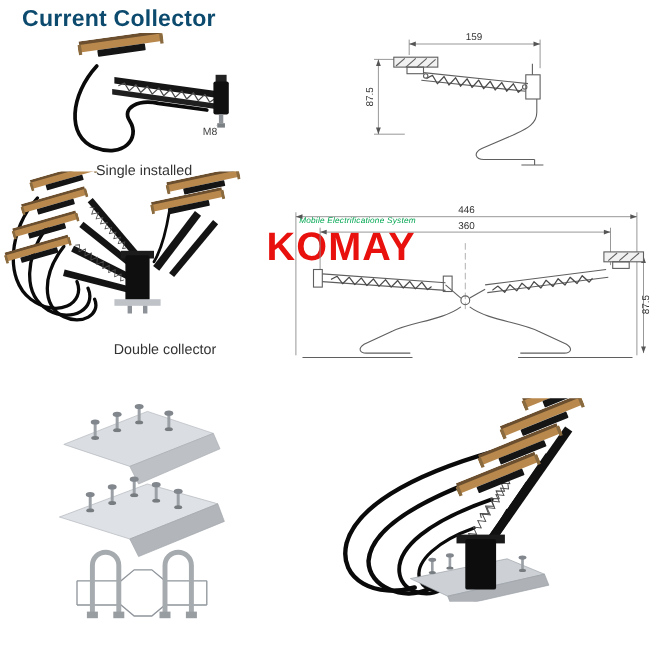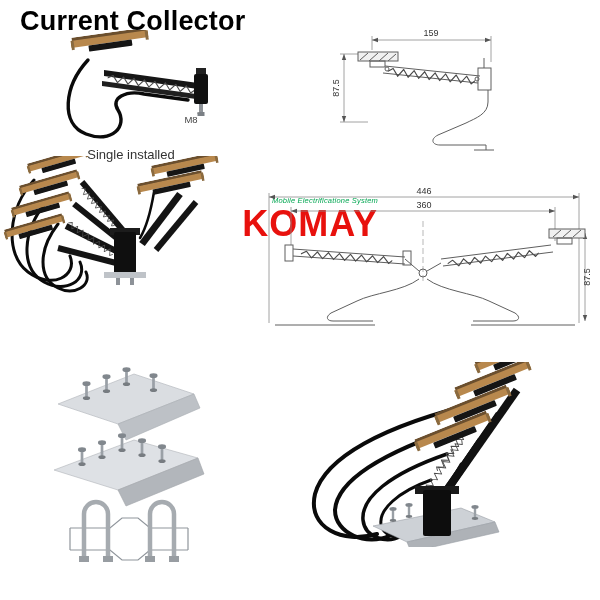--- a/index.html
+++ b/index.html
@@ -1,20 +1,20 @@
 <!DOCTYPE html>
 <html><head>
 <meta charset="utf-8">
 <style>
   *{margin:0;padding:0;box-sizing:border-box}
   html,body{background:#ffffff}
   body{font-family:"Liberation Sans",sans-serif}
   .page{position:relative;width:600px;height:600px;background:#fff;overflow:hidden}
   .abs{position:absolute}
-  .heading{font-size:27px;font-weight:bold;color:#000000;letter-spacing:.2px}
+  .heading{font-size:21px;font-weight:bold;color:#0c4a6e;letter-spacing:.2px}
   .caption{font-size:13px;color:#333;text-align:center}
   .caption.small{font-size:12.5px}
   .logo{text-align:right;line-height:1}
   .logo-tagline{display:block;font-size:7.5px;font-style:italic;color:#00a651;letter-spacing:.2px;margin-bottom:1px}
   .logo-brand{display:block;font-size:36px;font-weight:bold;color:#e8110d;letter-spacing:1px}
   svg text{font-family:"Liberation Sans",sans-serif}
 </style>
 </head>
 <body>
 
@@ -135,20 +135,21 @@
       <use href="#shoe" width="68" height="15" transform="translate(136,28) rotate(-12)"></use>
     </g>
     <g>
       <rect x="110" y="72" width="30" height="7" fill="#1c1c1c"></rect>
       <rect x="114" y="76" width="22" height="42" rx="2" fill="#0f0f0f"></rect>
       <rect x="104" y="116" width="42" height="6" fill="#bfc3c8"></rect>
       <rect x="116" y="122" width="4" height="7" fill="#8d9298"></rect>
       <rect x="130" y="122" width="4" height="7" fill="#8d9298"></rect>
     </g>
   </svg>
+  <div class="abs caption" style="left:85px;top:310px;width:130px">Double collector</div>
 
   <svg class="abs" style="left:255px;top:185px" width="340" height="160" viewBox="0 0 340 160">
     <g stroke="#8a8a8a" stroke-width="0.8" fill="none">
       <line x1="14" y1="138" x2="14" y2="8"></line>
       <line x1="324" y1="138" x2="324" y2="8"></line>
       <line x1="14" y1="12" x2="324" y2="12"></line>
     </g>
     <polygon points="14,12 20,9.8 20,14.2" fill="#555"></polygon>
     <polygon points="324,12 318,9.8 318,14.2" fill="#555"></polygon>
     <text x="169" y="9" text-anchor="middle" font-size="9" fill="#333">446</text>

